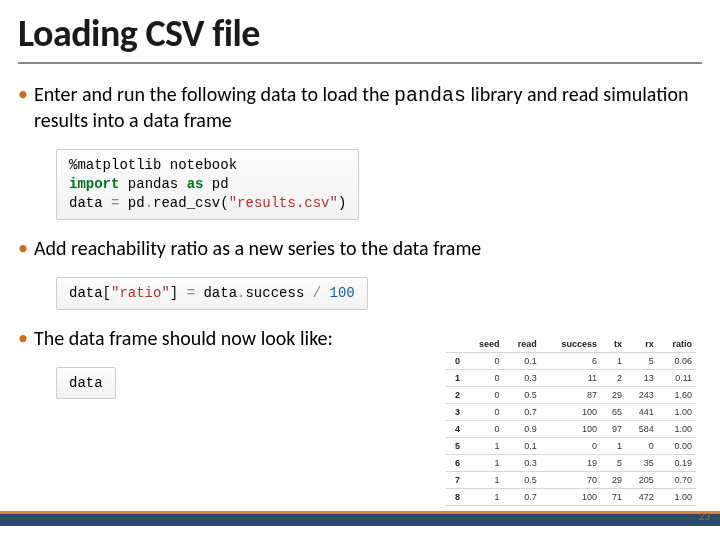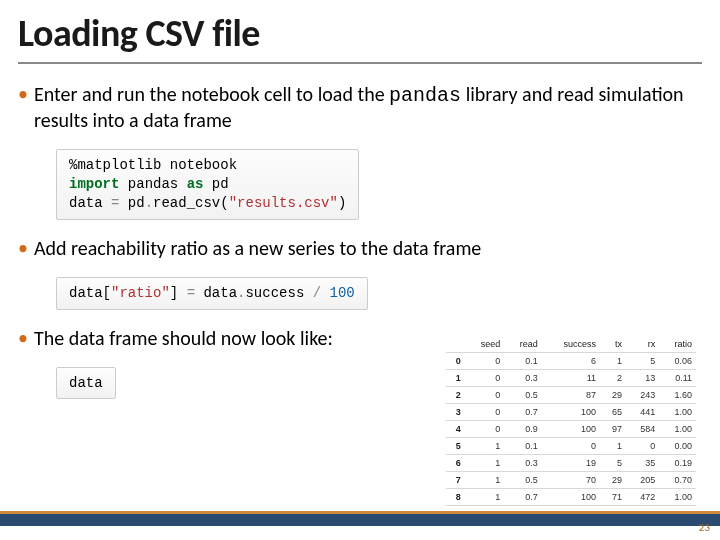--- a/index.html
+++ b/index.html
@@ -72,21 +72,21 @@
     border-collapse: collapse;
     width: 100%;
     font-size: 9px;
     color: #333;
   }
   th, td {
     border-bottom: 1px solid #d8d8d8;
     padding: 3px 4px;
     text-align: right;
   }
-  th { font-weight: normal; color: #222; text-align: right; }
+  th { font-weight: bold; color: #222; text-align: right; }
   td:first-child, th:first-child {
     text-align: right;
     font-weight: bold;
     color: #222;
   }
   .footer-bar {
     position: absolute;
     left: 0;
     bottom: 14px;
     width: 100%;
@@ -97,36 +97,36 @@
     position: absolute;
     left: 0;
     bottom: 26px;
     width: 100%;
     height: 3px;
     background: #d18a3a;
   }
   .pagenum {
     position: absolute;
     right: 10px;
-    bottom: 6px;
+    bottom: 17px;
     font-size: 11px;
     color: #a66a1a;
   }
 </style>
 </head>
 <body>
 
 <div class="slide">
 
   <div class="title">Loading CSV file</div>
 
   <div class="bullet">
     <span class="dot">•</span>
     <span class="text">
-      <span>Enter and run the notebook cell to load the </span><span class="mono">pandas</span><span> library and read simulation results into a data frame</span>
+      <span>Enter and run the following data to load the </span><span class="mono">pandas</span><span> library and read simulation results into a data frame</span>
     </span>
   </div>
 
   <div class="codebox"><span>%matplotlib notebook</span>
 <span class="kw">import</span><span> pandas </span><span class="kw">as</span><span> pd</span>
 <span>data </span><span class="op">=</span><span> pd</span><span class="op">.</span><span>read_csv(</span><span class="str">"results.csv"</span><span>)</span></div>
 
   <div class="bullet">
     <span class="dot">•</span>
     <span class="text">Add reachability ratio as a new series to the data frame</span>

